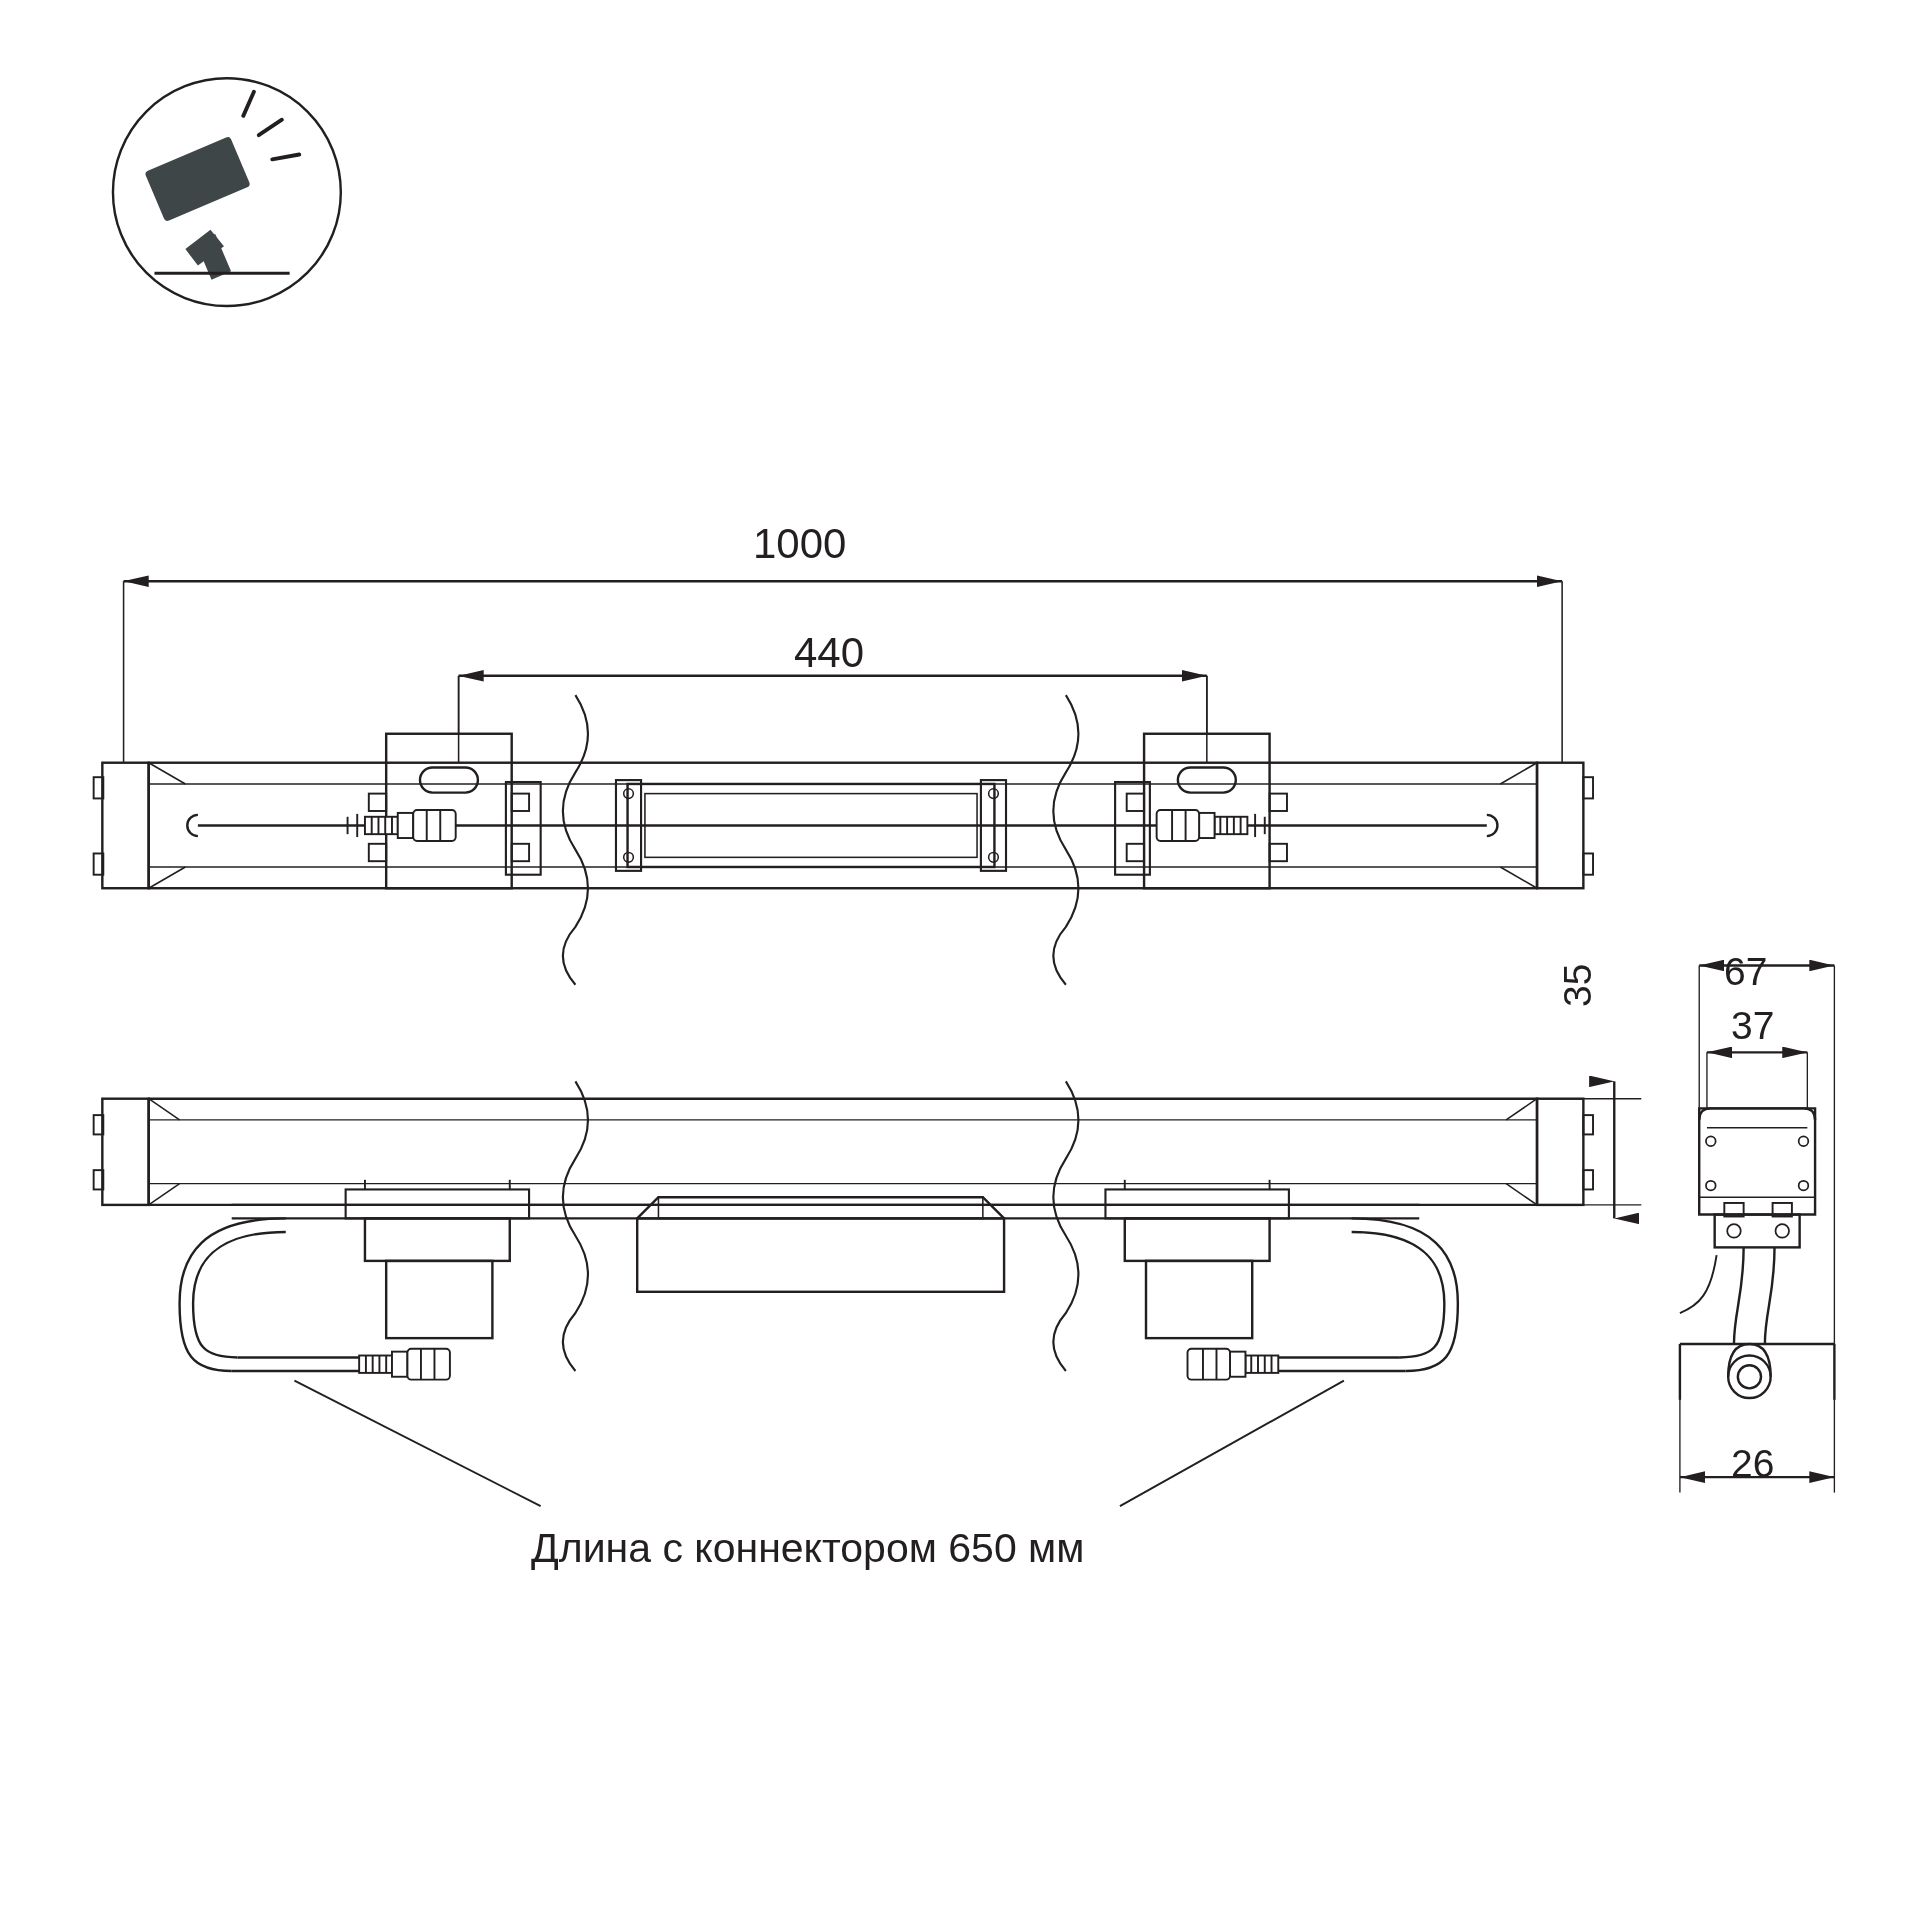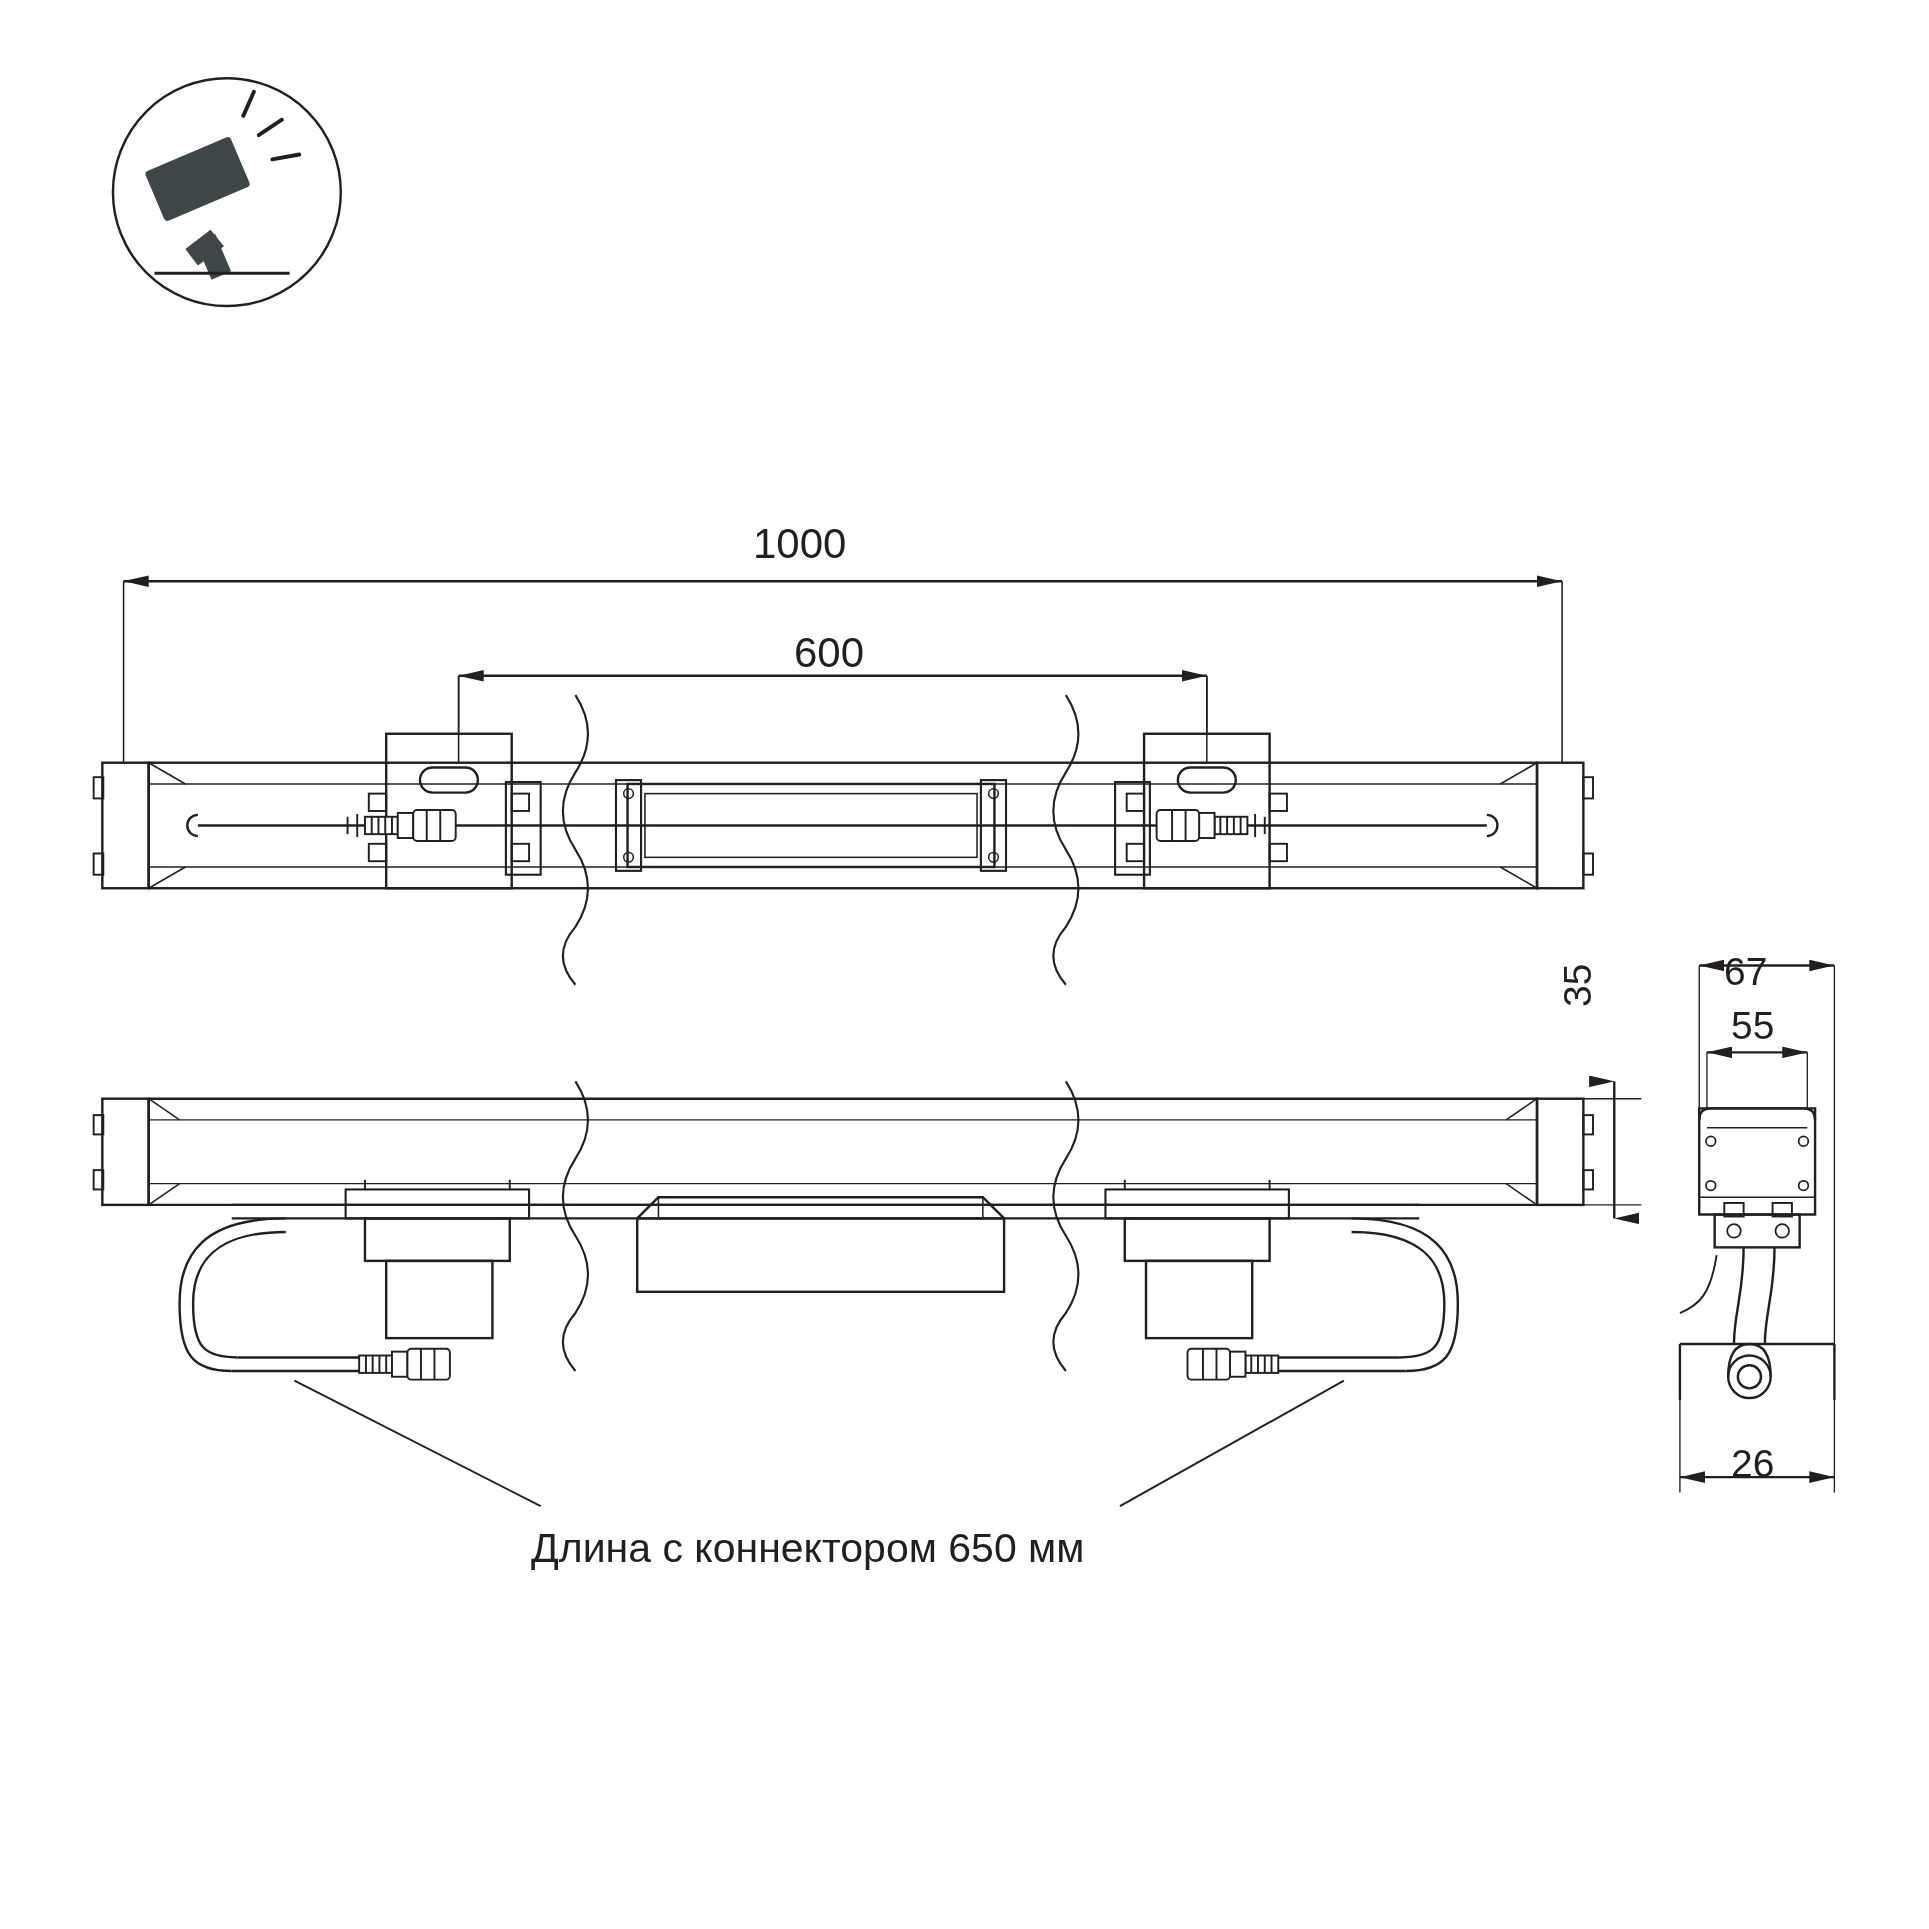--- a/index.html
+++ b/index.html
@@ -264,21 +264,21 @@
 
       <line x1="1672" y1="1120" x2="1672" y2="1262" stroke-width="2.5" marker-start="url(#arrU)" marker-end="url(#arrD)"></line>
       <line x1="1596" y1="1138" x2="1700" y2="1138" stroke-width="1.4"></line>
       <line x1="1596" y1="1248" x2="1700" y2="1248" stroke-width="1.4"></line>
     </g>
 
   </svg>
 
   
   <div class="dim-label dim-1000">1000</div>
-  <div class="dim-label dim-510">600</div>
+  <div class="dim-label dim-510">440</div>
   <div class="dim-label dim-35">35</div>
   <div class="dim-label dim-67">67</div>
-  <div class="dim-label dim-55">55</div>
+  <div class="dim-label dim-55">37</div>
   <div class="dim-label dim-62">26</div>
   <div class="dim-label caption">Длина с коннектором 650 мм</div>
 
 </div>
 
 
 </body></html>

